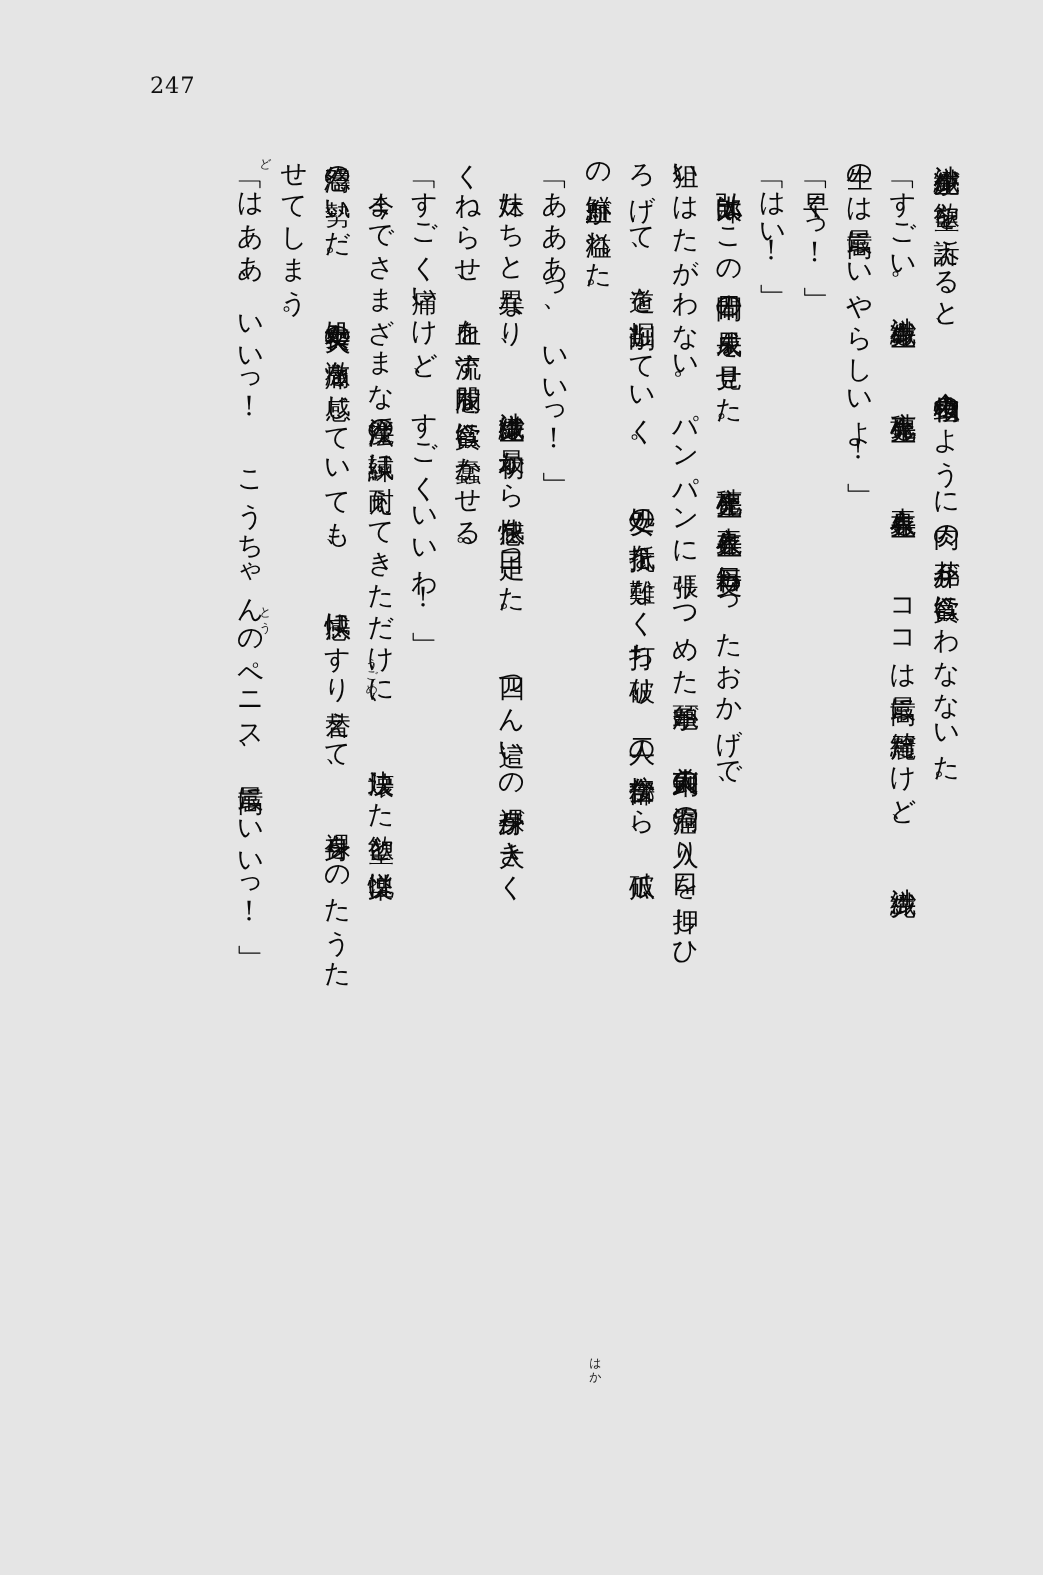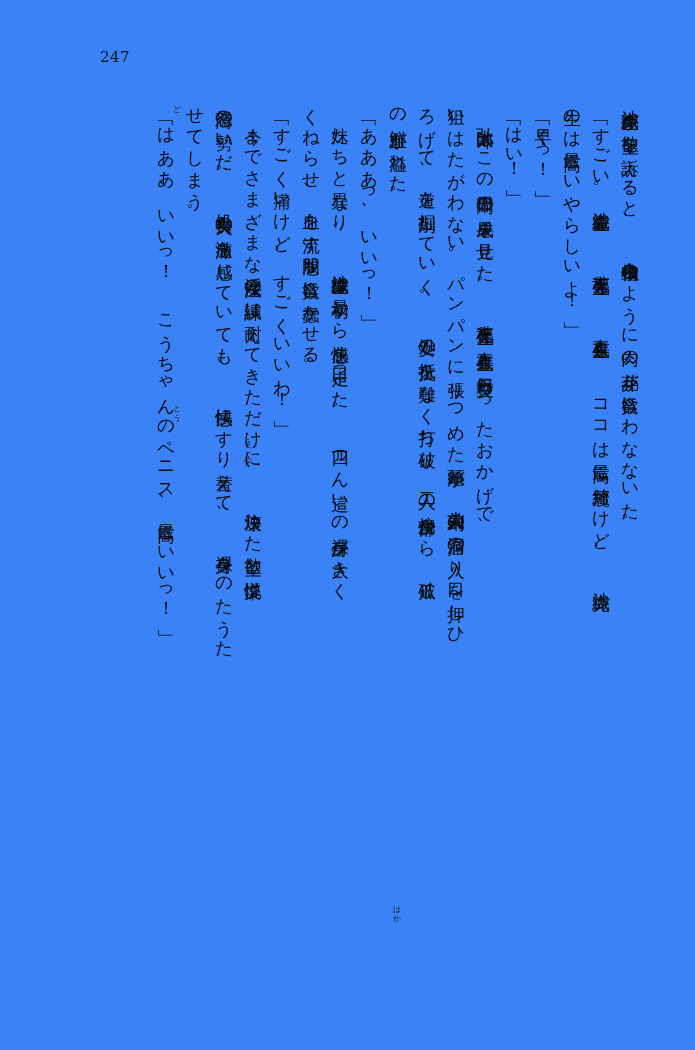--- a/index.html
+++ b/index.html
@@ -8,21 +8,21 @@
     background: #ffffff;
   }
   body {
     font-family: "DejaVu Serif", "Liberation Serif", serif;
     color: #000000;
   }
   #page {
     position: relative;
     width: 695px;
     height: 1050px;
-    background: #3b82f6;
+    background: #e5e5e5;
     overflow: hidden;
   }
   
   #page-number {
     position: absolute;
     left: 100px;
     top: 48px;
     font-size: 15px;
     letter-spacing: 0.5px;
     color: #111111;

